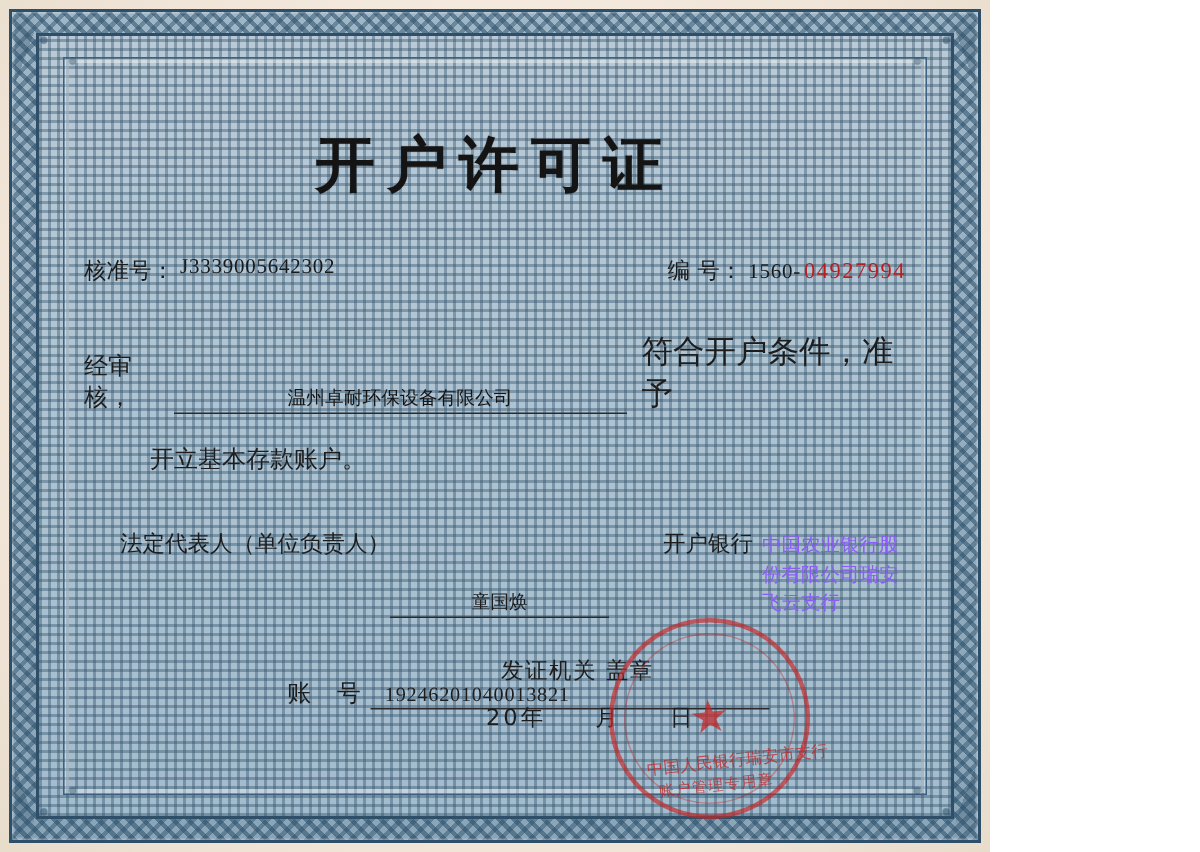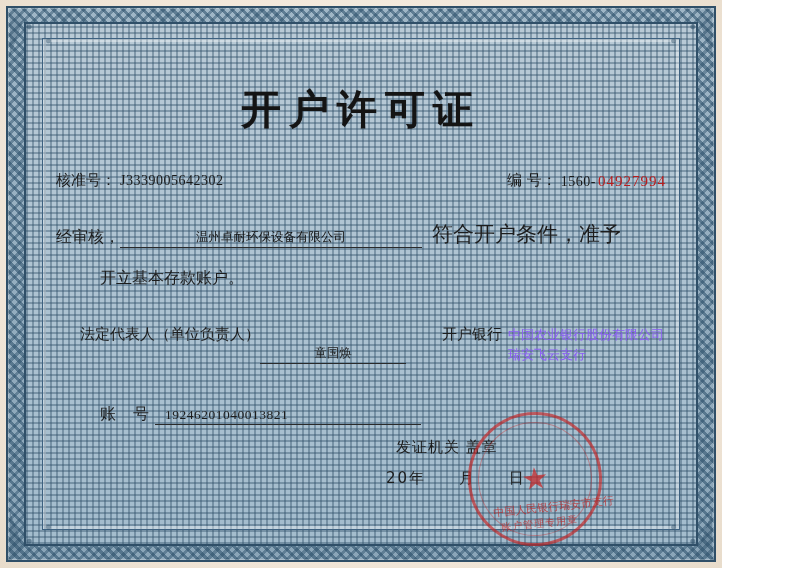--- a/index.html
+++ b/index.html
@@ -10,21 +10,21 @@
     width: 800px;
     height: 568px;
     background: #ffffff;
     font-family: "Liberation Serif", serif;
     overflow: hidden;
   }
 
   
   .certificate {
     position: relative;
-    width: 722px;
+    width: 660px;
     height: 568px;
     background: #f3ece2;
     overflow: hidden;
   }
 
   
   .paper-grain {
     position: absolute;
     inset: 0;
     background:
@@ -156,21 +156,21 @@
     text-shadow: 0 0 1px rgba(0,0,0,0.35);
   }
 
   .row-approval {
     display: flex;
     align-items: flex-end;
     justify-content: space-between;
     margin-top: 34px;
     font-size: 15px;
   }
-  .approval-left { display: flex; align-items: center; }
+  .approval-left { display: flex; align-items: flex-start; }
   .approval-right { display: flex; align-items: flex-end; }
   .lbl {
     font-family: "DejaVu Sans", sans-serif;
     font-size: 15px;
     color: #1a1a1a;
     white-space: nowrap;
   }
   .val-mono {
     font-family: "Liberation Serif", serif;
     font-size: 14px;
@@ -252,20 +252,21 @@
     margin-left: 6px;
     max-width: 212px;
     color: #8b5cf6;
   }
 
   .row-account {
     display: flex;
     align-items: flex-end;
     margin-top: 40px;
     padding-left: 44px;
+    justify-content: center;
   }
   .acct-label {
     font-family: "DejaVu Sans", sans-serif;
     font-size: 16px;
     letter-spacing: 6px;
     white-space: nowrap;
   }
   .acct-fill {
     border-bottom: 1px solid #2a2a2a;
     min-width: 250px;

